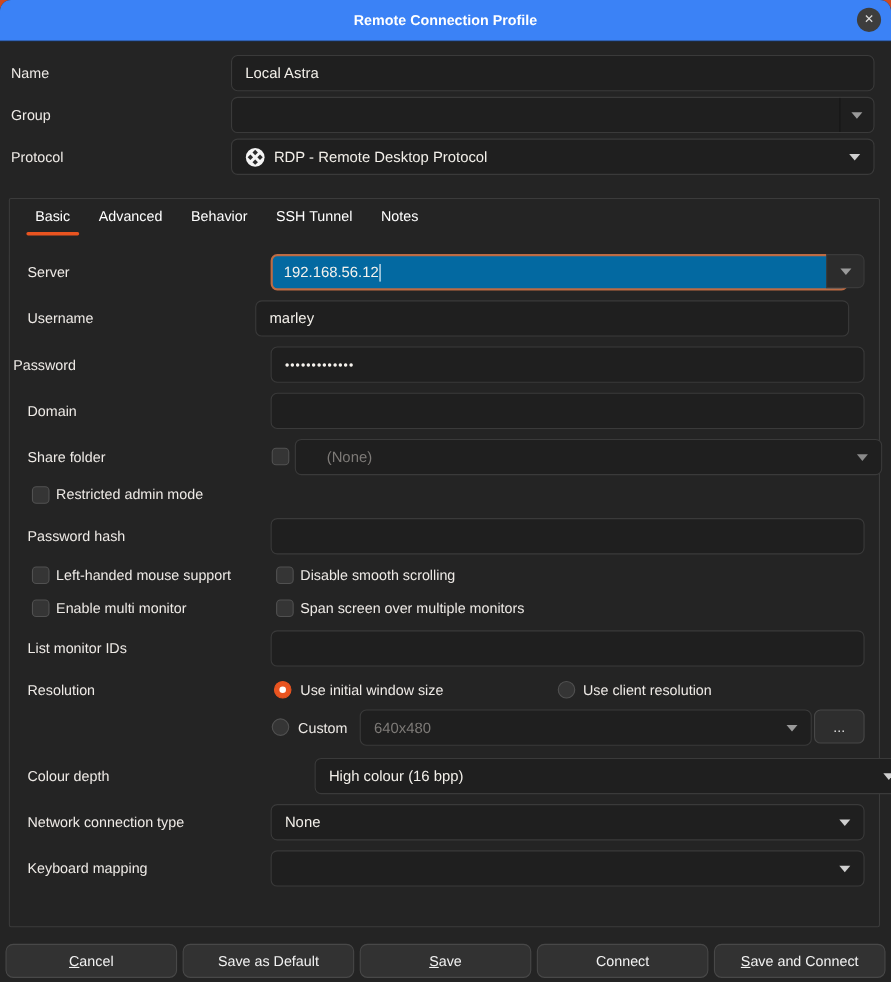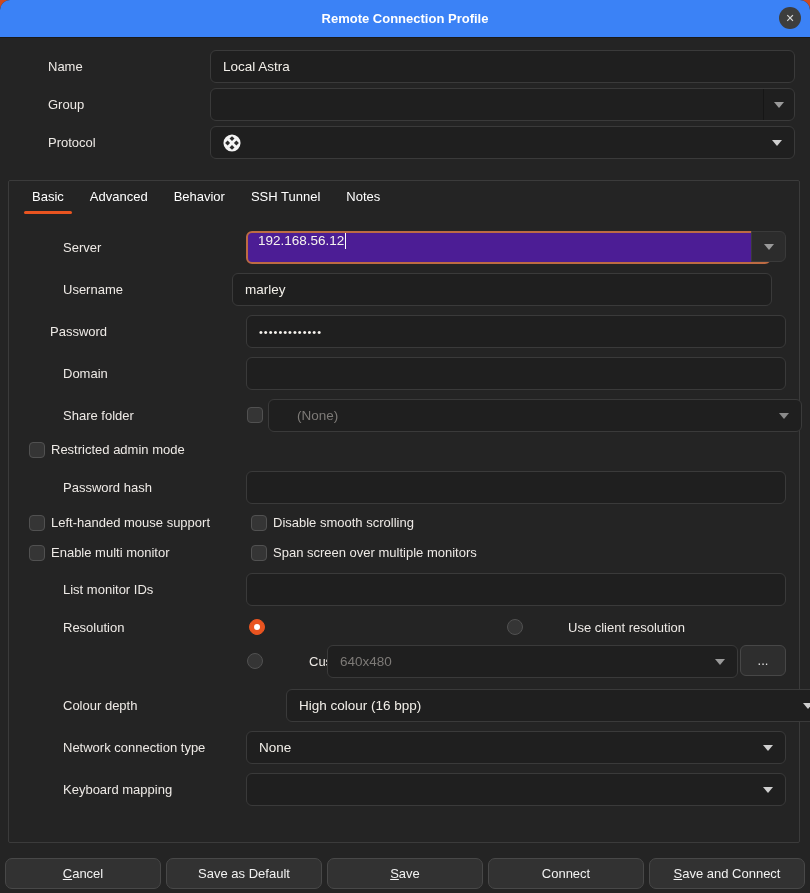--- a/index.html
+++ b/index.html
@@ -22,21 +22,21 @@
   }
   .titlebar .title{font-weight:bold;color:#ffffff;font-size:13px;}
   .close-btn{
     position:absolute;right:9px;top:7px;width:22px;height:22px;border-radius:50%;
     background:#3d3d3d;border:none;color:#d9d9d9;
     display:flex;align-items:center;justify-content:center;
     font-size:11px;line-height:1;cursor:default;padding:0;
     font-family:"Liberation Sans", sans-serif;
   }
   
-  .label{position:absolute;height:33px;line-height:33px;color:#eeeae6;white-space:nowrap;margin-left:38px;}
+  .label{position:absolute;height:33px;line-height:33px;color:#eeeae6;white-space:nowrap;}
   .entry{
     position:absolute;height:31px;background:#1f1f1f;border:1px solid #3a3a3a;
     border-radius:6px;display:flex;align-items:center;padding:0 12px;
     color:#f2efe9;font-size:13.5px;white-space:nowrap;overflow:hidden;
   }
   .dropdown{
     position:absolute;height:31px;background:#1f1f1f;border:1px solid #3a3a3a;
     border-radius:6px;display:flex;align-items:center;padding:0 12px;
     color:#f2efe9;font-size:13.5px;white-space:nowrap;
   }
@@ -82,22 +82,22 @@
     position:relative;padding:0 13px;line-height:32px;color:#ffffff;font-size:13px;cursor:default;
   }
   .tab.active{color:#ffffff;}
   .tab.active::after{
     content:"";position:absolute;left:5px;right:5px;bottom:0;height:3px;
     background:#E95420;border-radius:2px;
   }
   
   .server-entry{
     position:absolute;left:237px;top:50px;width:501px;height:29px;
-    background:#4c1d95;border:2px solid #bd6b43;border-radius:6px;
-    display:flex;align-items:flex-start;padding:0 10px;color:#f6f3ee;font-size:13.5px;
+    background:#0369a1;border:2px solid #bd6b43;border-radius:6px;
+    display:flex;align-items:center;padding:0 10px;color:#f6f3ee;font-size:13.5px;
   }
   .server-arrow-btn{
     position:absolute;left:742px;top:50px;width:35px;height:31px;
     background:#2c2c2c;border:1px solid #3a3a3a;border-radius:0 6px 6px 0;
     display:flex;align-items:center;justify-content:center;box-sizing:border-box;
   }
   .text-cursor{display:inline-block;width:1px;height:16px;background:#ffffff;margin-left:1px;}
   .pwd-dots{font-size:11px;letter-spacing:1px;color:#f6f3ee;}
   
   .footer{
@@ -145,20 +145,21 @@
   <div class="dropdown" style="left:210px;top:126px;width:559px;">
     <svg class="rdp-icon" viewBox="0 0 16 16">
       <circle cx="8" cy="8" r="7.6" fill="#f4f4f4"></circle>
       <g fill="#2a2a2a">
         <path d="M8 1.9 L10.2 4.1 L8 6.3 L5.8 4.1 Z"></path>
         <path d="M8 9.7 L10.2 11.9 L8 14.1 L5.8 11.9 Z"></path>
         <path d="M1.9 8 L4.1 5.8 L6.3 8 L4.1 10.2 Z"></path>
         <path d="M9.7 8 L11.9 5.8 L14.1 8 L11.9 10.2 Z"></path>
       </g>
     </svg>
+    <span>RDP - Remote Desktop Protocol</span>
     <span class="tri"></span>
   </div>
 
   <div class="notebook">
     <div class="tabs">
       <div class="tab active">Basic</div>
       <div class="tab">Advanced</div>
       <div class="tab">Behavior</div>
       <div class="tab">SSH Tunnel</div>
       <div class="tab">Notes</div>
@@ -213,20 +214,21 @@
     <span class="checkbox" style="left:242px;top:364px;"></span>
     <div class="chk-label" style="left:264px;top:362px;">Span screen over multiple monitors</div>
 
     <div class="label" style="left:16px;top:392px;">List monitor IDs</div>
     <div class="entry" style="left:237px;top:392px;width:514px;">
       <span></span>
     </div>
 
     <div class="label" style="left:16px;top:430px;">Resolution</div>
     <span class="radio selected" style="left:240px;top:438px;"></span>
+    <div class="label" style="left:264px;top:430px;">Use initial window size</div>
     <span class="radio" style="left:498px;top:438px;"></span>
     <div class="label" style="left:521px;top:430px;">Use client resolution</div>
 
     <span class="radio" style="left:238px;top:472px;"></span>
     <div class="label" style="left:262px;top:464px;">Custom</div>
     <div class="dropdown" style="left:318px;top:464px;width:385px;">
       <span class="muted">640x480</span>
       <span class="tri grey"></span>
     </div>
     <div class="small-btn" style="left:731px;top:464px;width:46px;">

